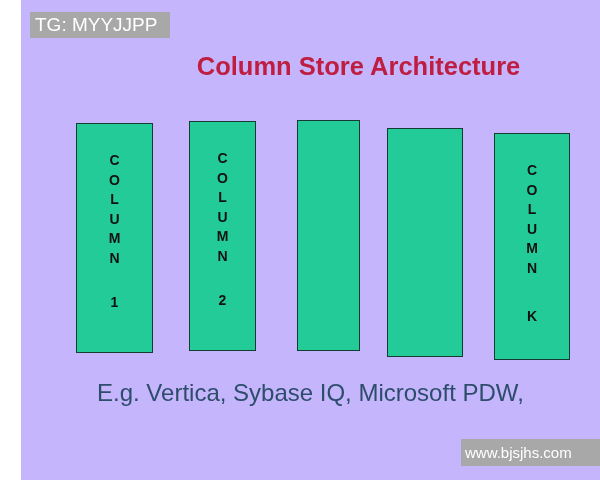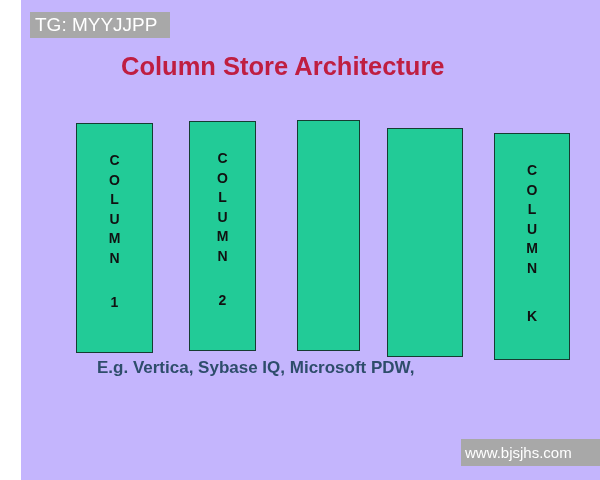--- a/index.html
+++ b/index.html
@@ -16,21 +16,21 @@
     width: 140px; height: 26px;
     background: #a8a8a8;
     color: #ffffff;
     font-size: 19px;
     line-height: 26px;
     padding-left: 5px;
     box-sizing: border-box;
   }
   .title {
     position: absolute; left: 100px; top: 50px; width: 475px;
-    text-align: left;
+    text-align: center;
     color: #bf1e41;
     font-weight: bold;
     font-size: 25.5px;
     line-height: 32px;
   }
   .col {
     position: absolute;
     background: #22cb97;
     border: 1.5px solid #163c31;
     box-sizing: border-box;
@@ -54,24 +54,24 @@
   }
   .col-num {
     font-weight: bold;
     font-size: 14px;
     line-height: 19.5px;
     color: #111111;
     margin-top: 25px;
   }
   .col5 .col-num { margin-top: 29px; }
   .caption {
-    position: absolute; left: 76px; top: 353px;
+    position: absolute; left: 76px; top: 378px;
     color: #2e4d6b;
-    font-weight: bold;
-    font-size: 17px;
+    font-weight: normal;
+    font-size: 24px;
     line-height: 29.5px;
   }
   .watermark {
     position: absolute; left: 440px; top: 439px;
     width: 158px; height: 27px;
     background: #a8a8a8;
     color: #ffffff;
     font-size: 15px;
     line-height: 27px;
     padding-left: 4px;

